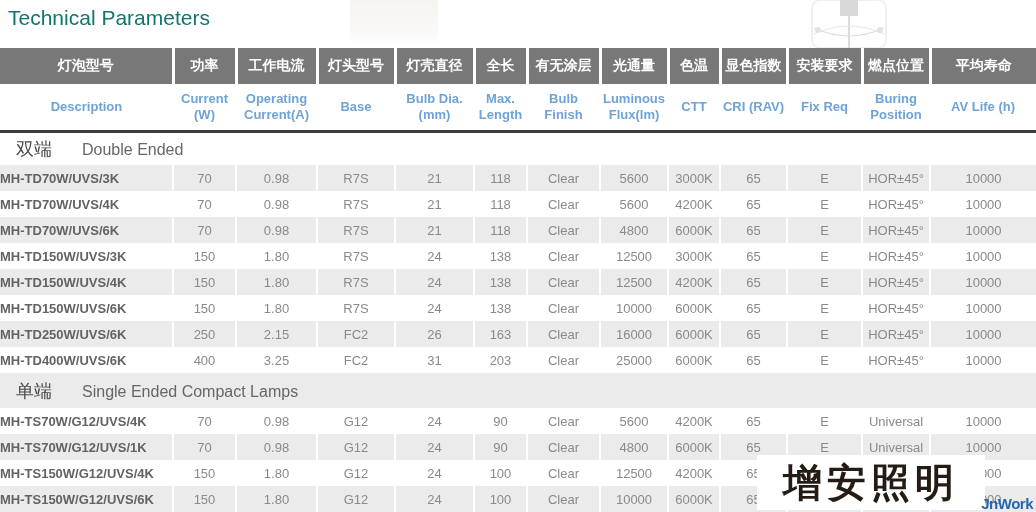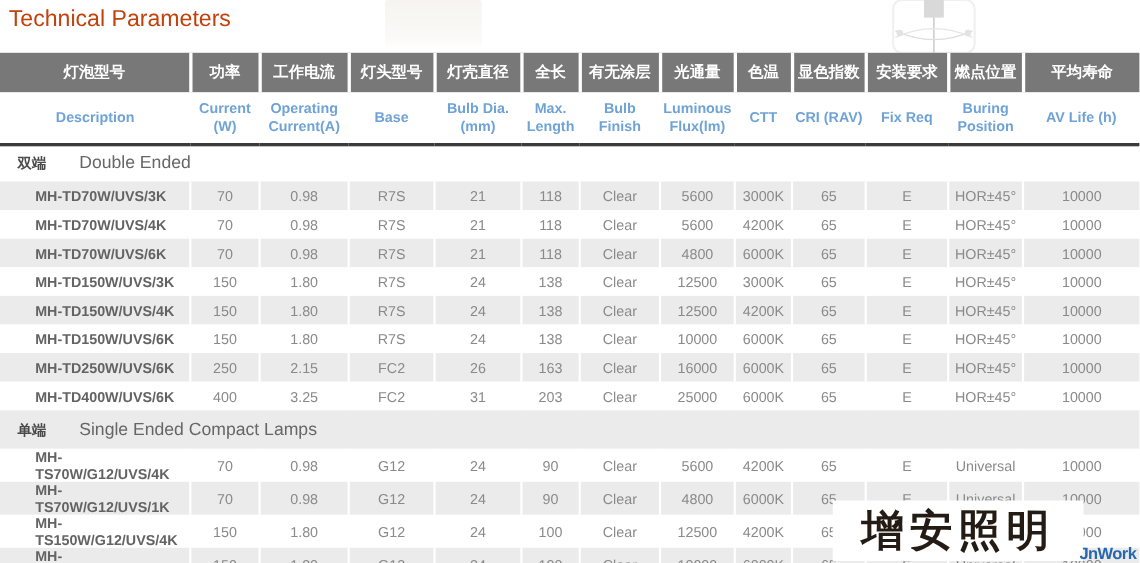--- a/index.html
+++ b/index.html
@@ -6,46 +6,46 @@
     --accent:#4f97d0; --hgray:#787878; --hblue:#6fa3d6; --stripe:#ebebeb;
     --divider:#3b3b3b; --brand:#2767ae;
   }
   html,body{margin:0;padding:0;}
   body{
     width:1036px;height:512px;overflow:hidden;background:#fff;position:relative;
     font-family:"Liberation Sans","DejaVu Sans",sans-serif;
   }
   .title{position:absolute;left:8px;top:6px;display:flex;align-items:baseline;gap:9px;white-space:nowrap;}
   .t-zh{font-size:23px;font-weight:bold;color:var(--accent);}
-  .t-en{font-size:21px;color:#c2410c;}
+  .t-en{font-size:21px;color:#0f766e;}
 
   .deco-photo{position:absolute;left:350px;top:0;width:88px;height:45px;
     background:linear-gradient(180deg,#f7f4f0 0%,#fbfaf8 80%,#fff 100%);border-radius:3px;}
   .deco-lamp{position:absolute;left:806px;top:0;width:86px;height:48px;}
 
   table{position:absolute;top:48px;left:0;width:1036px;border-collapse:collapse;table-layout:fixed;}
   thead tr.zh th{
     background:var(--hgray);color:#fff;font-size:14px;font-weight:bold;height:36px;
     border-left:3px solid #fff;padding:0;
   }
   thead tr.zh th:first-child{border-left:none;}
   thead tr.en th{
     color:var(--hblue);font-size:13px;font-weight:bold;height:46px;line-height:1.2;
     vertical-align:middle;border-bottom:3px solid var(--divider);padding:0 2px;background:#fff;
   }
   tbody td{
     font-size:13px;color:#8a8a8a;text-align:center;height:26px;
     border-left:2px solid #fff;padding:0;background:#fff;
   }
-  tbody td:first-child{border-left:none;text-align:left;padding-left:32px;}
+  tbody td:first-child{border-left:none;text-align:left;padding-left:0;}
   tbody td.model{font-weight:bold;color:#636363;font-size:13px;}
   tbody tr.gray td{background:var(--stripe);}
   tr.section-row td{height:32px;padding-left:16px;}
   tr.section-row.s1 td{height:35px;}
-  .sec-zh{font-weight:bold;color:#4a4a4a;font-size:13px;margin-right:30px;}
+  .sec-zh{font-weight:normal;color:#4a4a4a;font-size:18px;margin-right:30px;}
   .sec-en{color:#666;font-size:16px;}
 
   .watermark{
     position:absolute;left:757px;top:455px;width:228px;height:55px;background:#fff;
     display:flex;align-items:center;justify-content:center;z-index:5;
   }
   .watermark span{
     font-family:"DejaVu Serif","Liberation Serif",serif;font-weight:bold;font-size:39px;
     color:#241c14;letter-spacing:5px;white-space:nowrap;line-height:1;
   }

